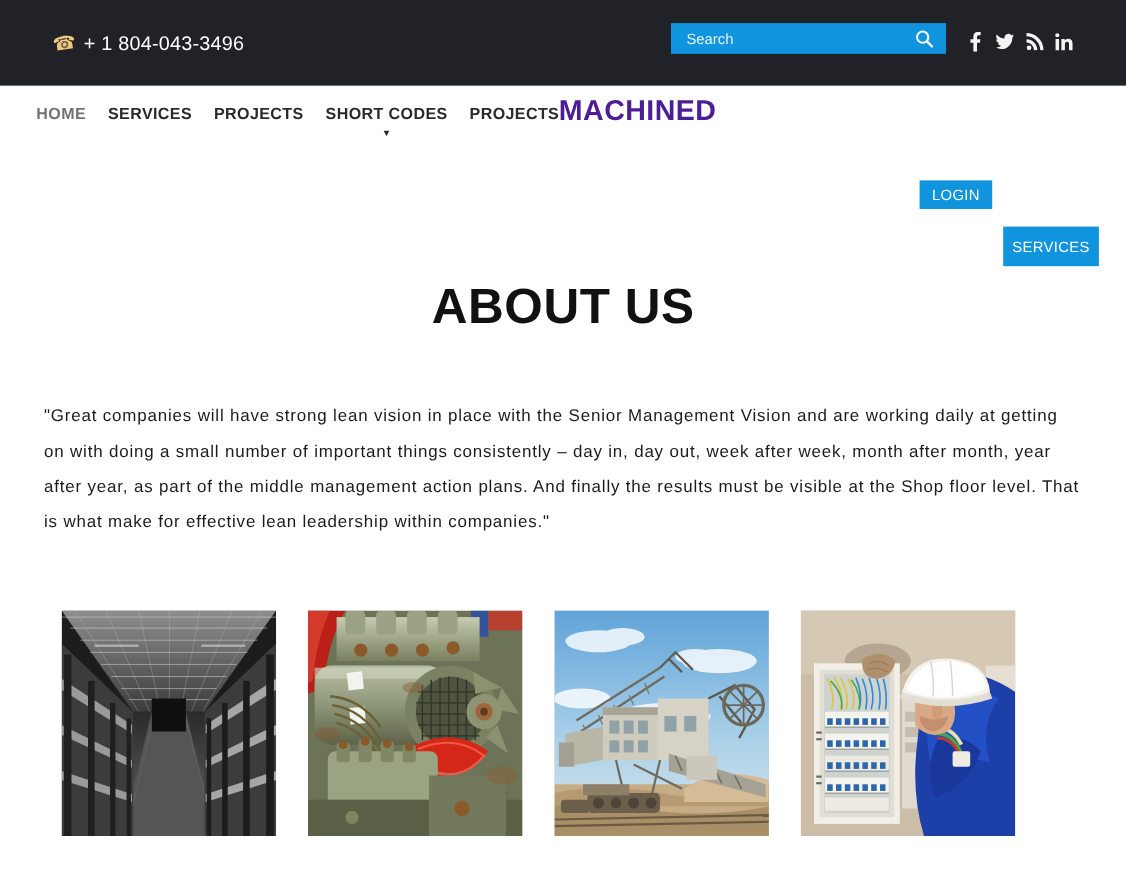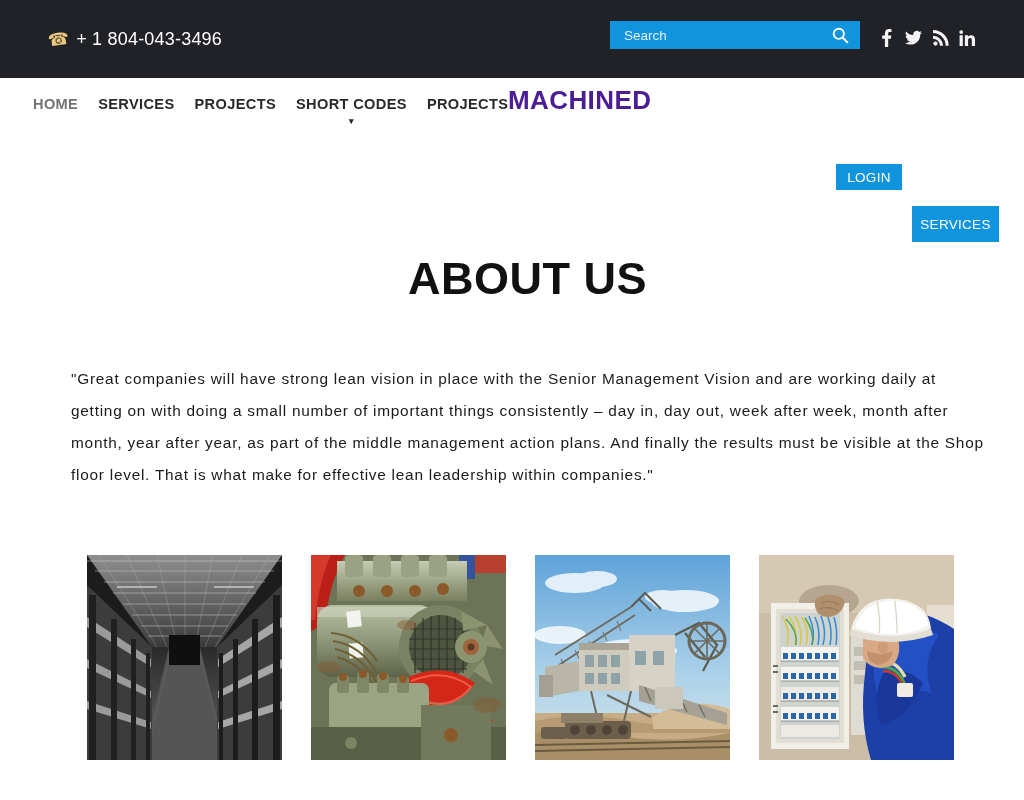--- a/index.html
+++ b/index.html
@@ -148,21 +148,21 @@
     letter-spacing: 0.3px;
     cursor: pointer;
     display: flex;
     align-items: center;
     justify-content: center;
   }
   .btn-login  { left: 836px; top: 86px;  width: 66px; height: 26px; }
   .btn-enquiry{ left: 912px; top: 128px; width: 87px; height: 36px; }
 
   
-  .content { padding: 0 40px; margin-left: 31px; }
+  .content { padding: 0 40px; }
   .page-title {
     text-align: center;
     font-size: 45px;
     font-weight: bold;
     letter-spacing: 0.5px;
     color: #111111;
     margin-top: 78px;
     line-height: 1;
   }
   .lead {

